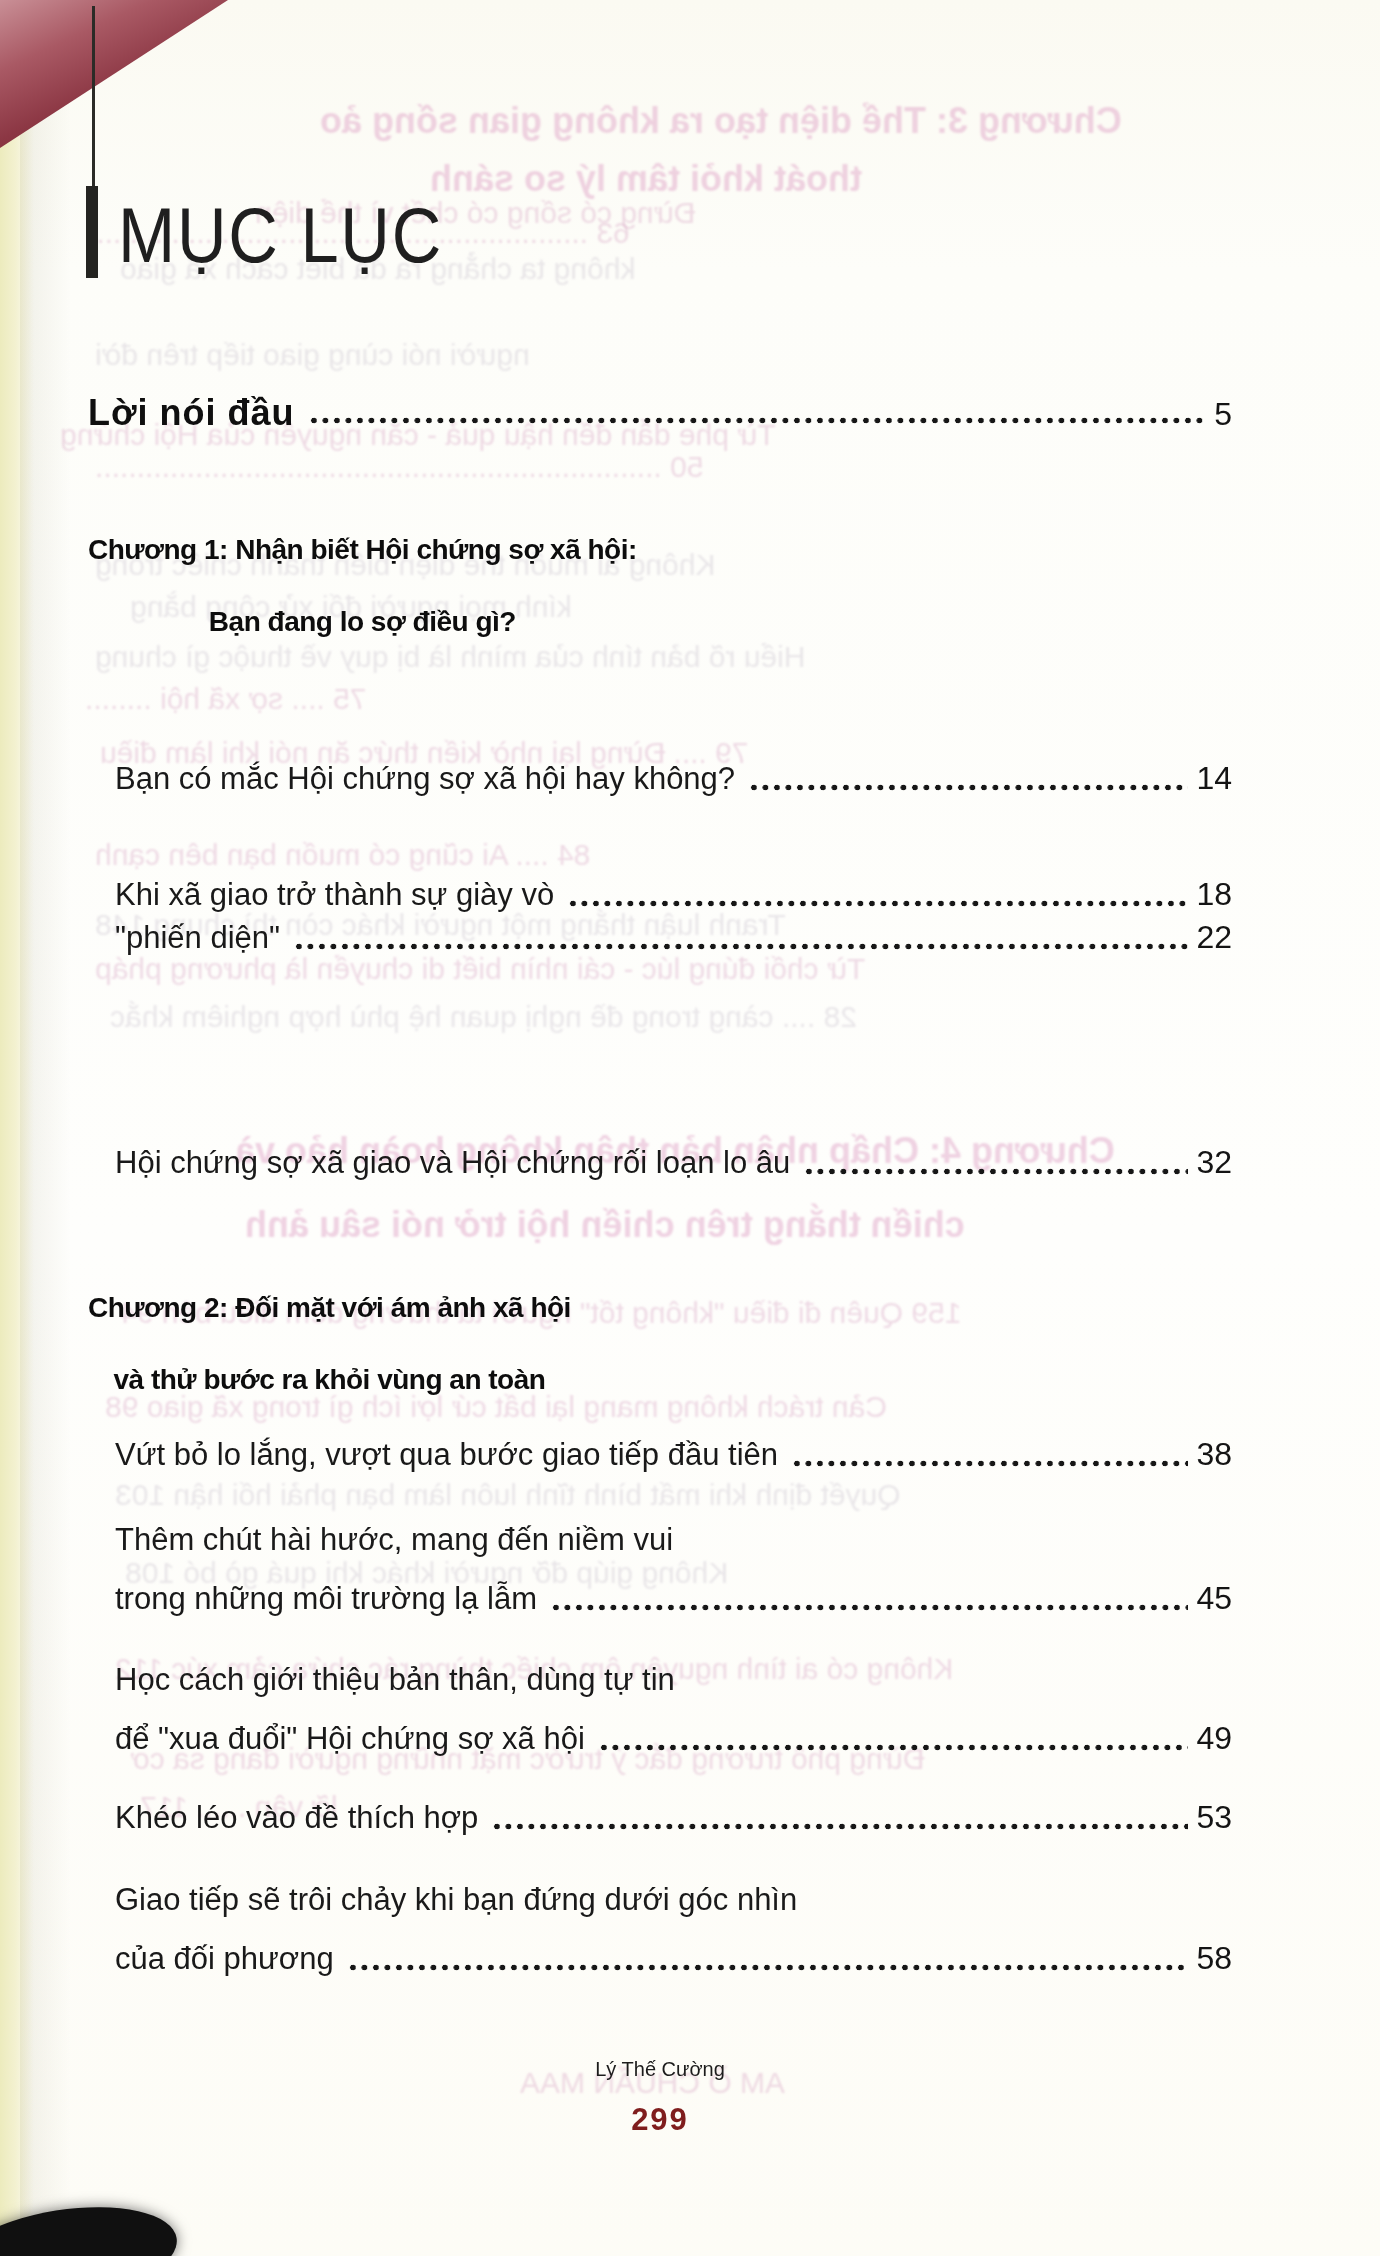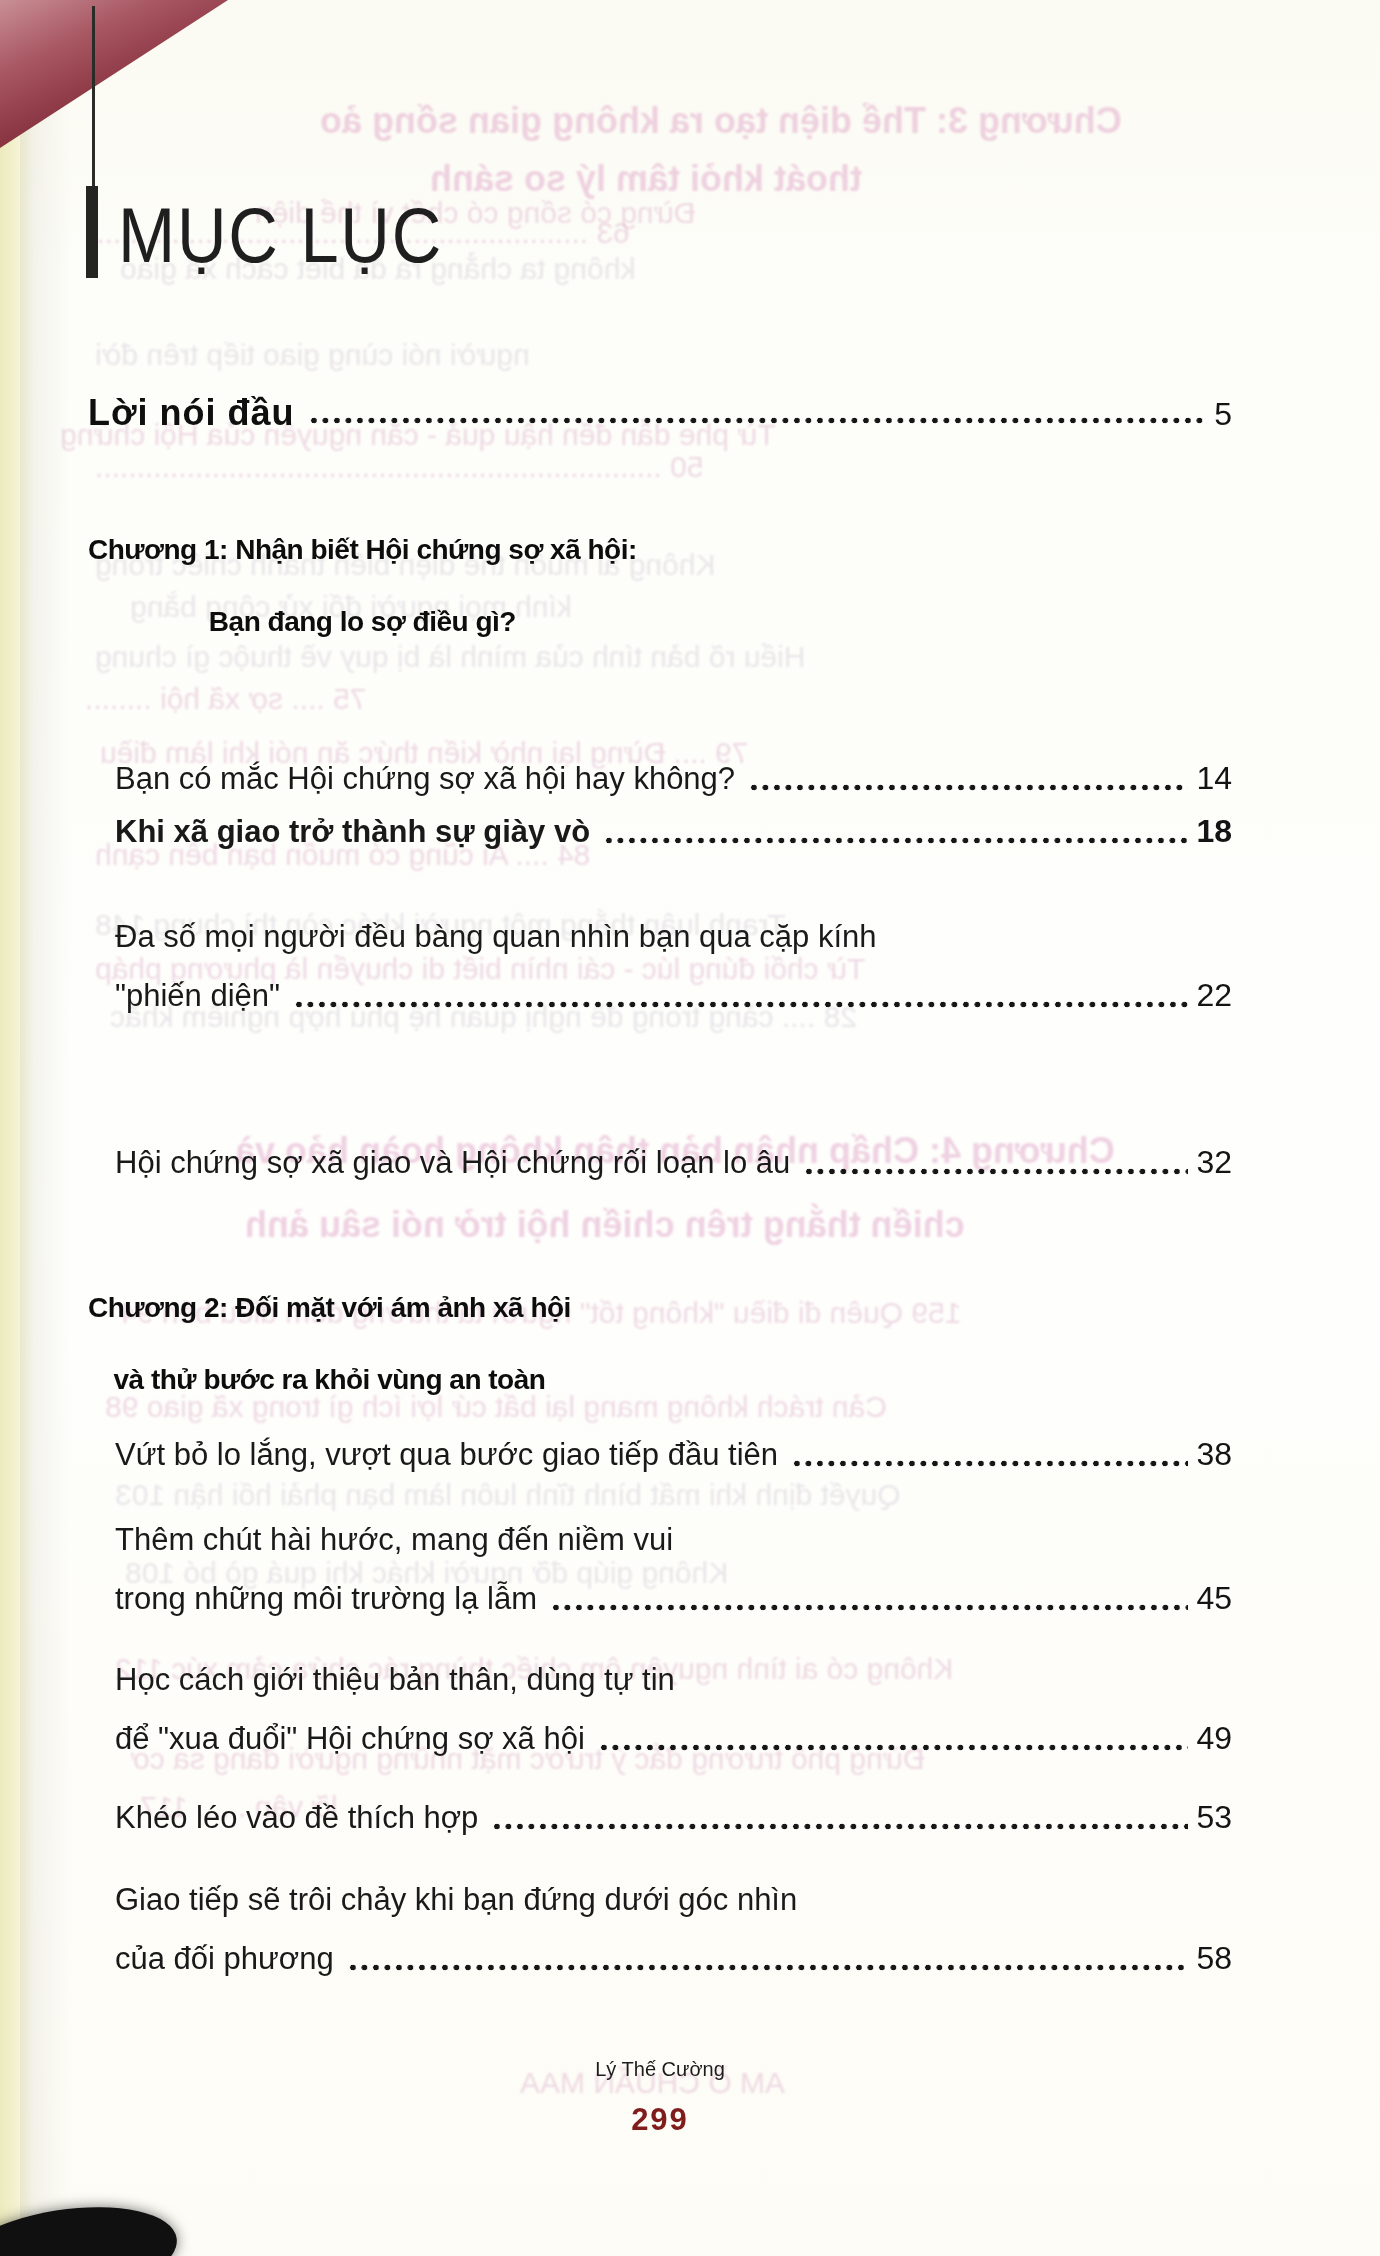--- a/index.html
+++ b/index.html
@@ -38,21 +38,21 @@
   .preface .label{font-size:36px;font-weight:700;letter-spacing:1px;color:#0f0f0f;}
 
   .chapter{position:absolute;left:88px;width:max-content;text-align:center;
       font-weight:700;color:#0d0d0d;font-size:28px;line-height:72px;letter-spacing:-0.5px;
       white-space:nowrap;}
   .chapter.c1{top:514px;}
   .chapter.c2{top:1272px;}
 
   .entry{position:absolute;left:115px;right:148px;font-size:31px;line-height:44px;color:#1a1a1a;}
   .entry .l1{margin-bottom:14px;white-space:nowrap;}
-  .e1{top:676px;}  .e2{top:756px;}  .e3{top:809px;font-weight:bold;}
+  .e1{top:676px;}  .e2{top:756px;}  .e3{top:872px;}
   .e4{top:915px;}  .e5{top:1055px;} .e6{top:1140px;}
   .e7{top:1432px;} .e8{top:1518px;} .e9{top:1658px;}
   .e10{top:1795px;}.e11{top:1878px;}
 
   
   .footer-author{position:absolute;left:90px;width:1140px;top:2058px;text-align:center;
       font-size:20px;color:#1c1c1c;}
   .footer-page{position:absolute;left:90px;width:1140px;top:2102px;text-align:center;
       font-size:31px;font-weight:700;color:#7f1d1d;letter-spacing:2px;}
 
@@ -126,21 +126,20 @@
 
   <div class="entry e3">
     <div class="row">
       <span>Khi xã giao trở thành sự giày vò</span>
       <span class="dots"></span>
       <span class="pnum">18</span>
     </div>
   </div>
 
   <div class="entry e4">
-    <div class="l1">Đa số mọi người đều bàng quan nhìn bạn qua cặp kính</div>
     <div class="row">
       <span>"phiến diện"</span>
       <span class="dots"></span>
       <span class="pnum">22</span>
     </div>
   </div>
 
 
   <div class="entry e6">
     <div class="row">

